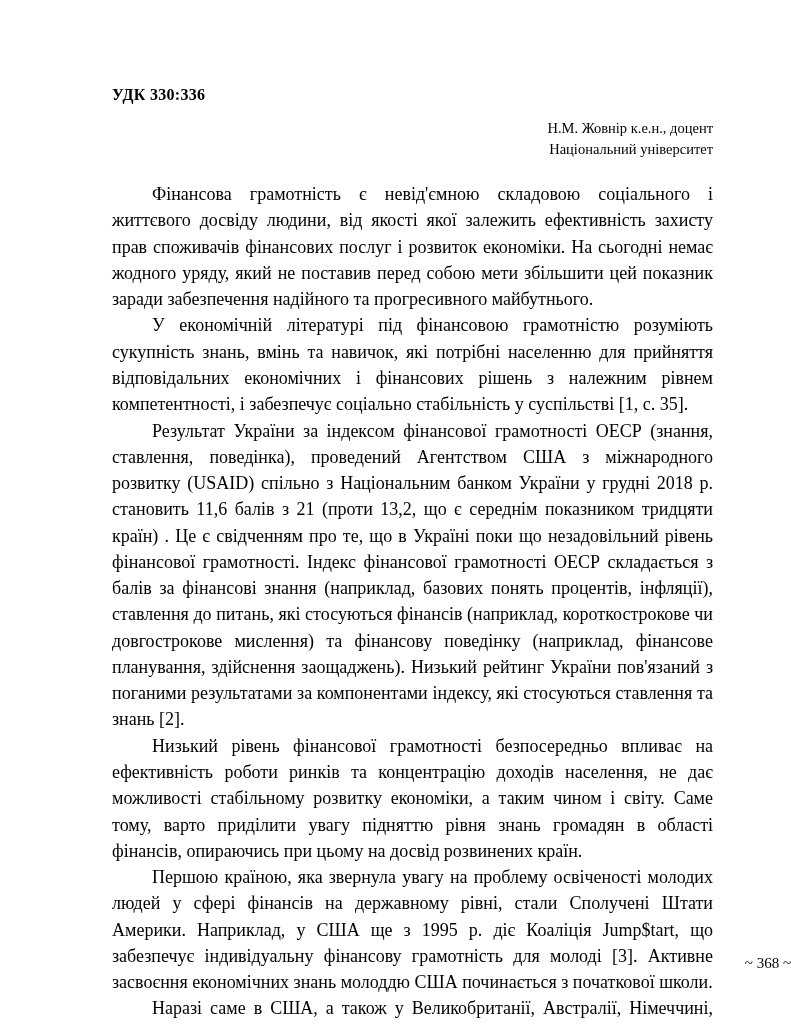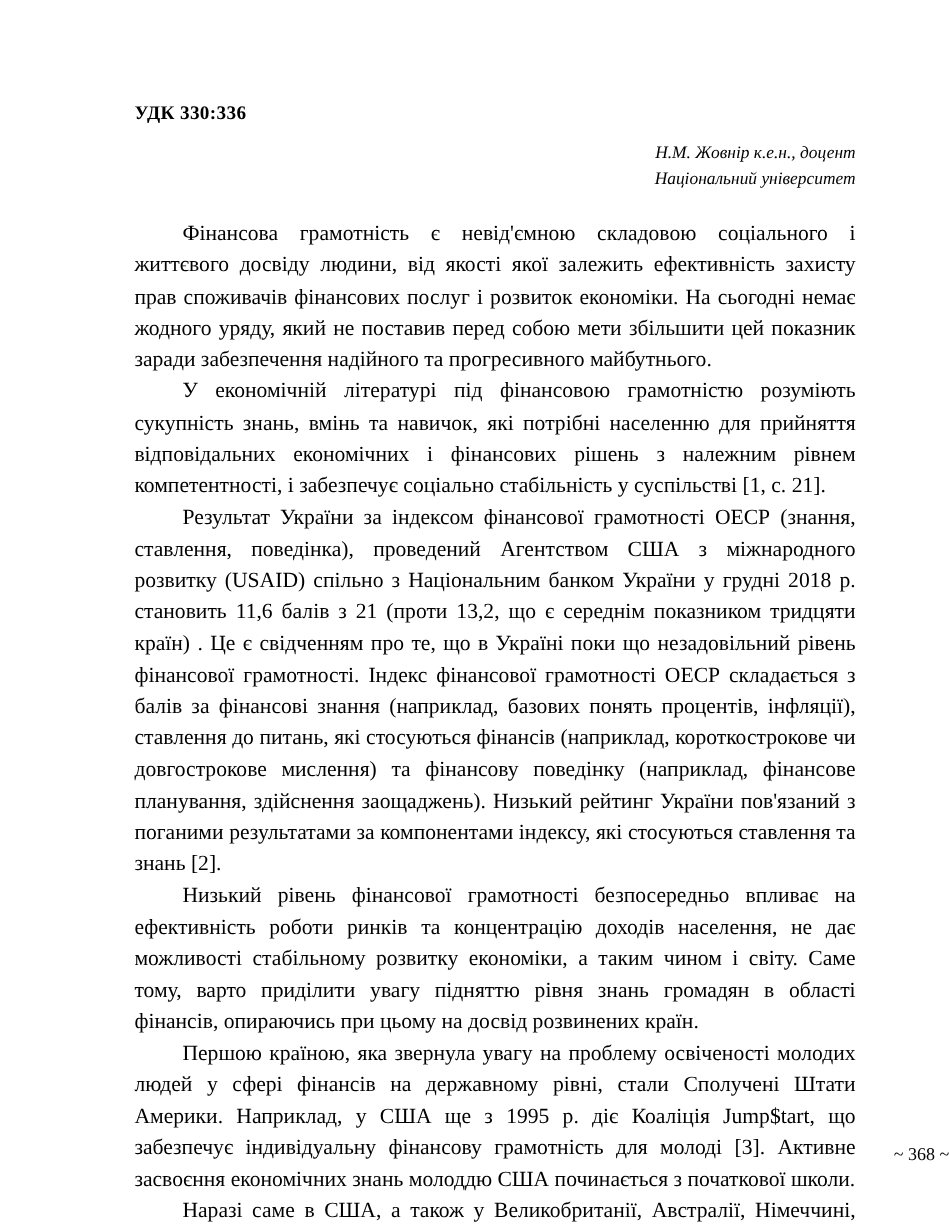--- a/index.html
+++ b/index.html
@@ -21,21 +21,20 @@
     padding: 86px 78px 0 112px;
   }
   .udk {
     font-size: 16px;
     font-weight: bold;
     letter-spacing: 0.3px;
     margin: 0 0 14px 0;
   }
   .author-block {
     text-align: right;
-    font-style: italic;
     font-size: 14.5px;
     line-height: 1.42;
     margin: 0 0 22px 0;
   }
   .author-block div {
     white-space: nowrap;
   }
   .title {
     text-align: center;
     font-size: 17px;
@@ -74,21 +73,21 @@
   <div class="author-block">
     <div>Н.М. Жовнір к.е.н., доцент</div>
     <div>Національний університет</div>
   </div>
 
   <div class="title">
   </div>
 
   <div class="body-text">
     <p>Фінансова грамотність є невід'ємною складовою соціального і життєвого досвіду людини, від якості якої залежить ефективність захисту прав споживачів фінансових послуг і розвиток економіки. На сьогодні немає жодного уряду, який не поставив перед собою мети збільшити цей показник заради забезпечення надійного та прогресивного майбутнього.</p>
-    <p>У економічній літературі під фінансовою грамотністю розуміють сукупність знань, вмінь та навичок, які потрібні населенню для прийняття відповідальних економічних і фінансових рішень з належним рівнем компетентності, і забезпечує соціально стабільність у суспільстві [1, с. 21].</p>
+    <p>У економічній літературі під фінансовою грамотністю розуміють сукупність знань, вмінь та навичок, які потрібні населенню для прийняття відповідальних економічних і фінансових рішень з належним рівнем компетентності, і забезпечує соціально стабільність у суспільстві [1, с. 35].</p>
     <p>Результат України за індексом фінансової грамотності ОЕСР (знання, ставлення, поведінка), проведений Агентством США з міжнародного розвитку (USAID) спільно з Національним банком України у грудні 2018 р. становить 11,6 балів з 21 (проти 13,2, що є середнім показником тридцяти країн) . Це є свідченням про те, що в Україні поки що незадовільний рівень фінансової грамотності. Індекс фінансової грамотності ОЕСР складається з балів за фінансові знання (наприклад, базових понять процентів, інфляції), ставлення до питань, які стосуються фінансів (наприклад, короткострокове чи довгострокове мислення) та фінансову поведінку (наприклад, фінансове планування, здійснення заощаджень). Низький рейтинг України пов'язаний з поганими результатами за компонентами індексу, які стосуються ставлення та знань [2].</p>
     <p>Низький рівень фінансової грамотності безпосередньо впливає на ефективність роботи ринків та концентрацію доходів населення, не дає можливості стабільному розвитку економіки, а таким чином і світу. Саме тому, варто приділити увагу підняттю рівня знань громадян в області фінансів, опираючись при цьому на досвід розвинених країн.</p>
     <p>Першою країною, яка звернула увагу на проблему освіченості молодих людей у сфері фінансів на державному рівні, стали Сполучені Штати Америки. Наприклад, у США ще з 1995 р. діє Коаліція Jump$tart, що забезпечує індивідуальну фінансову грамотність для молоді [3]. Активне засвоєння економічних знань молоддю США починається з початкової школи.</p>
     <p>Наразі саме в США, а також у Великобританії, Австралії, Німеччині, Франції, Канаді, Новій Зеландії та Сінгапурі зафіксовано найвищі показники рівня фінансової освіти. Це зумовлено впровадженням різноманітних програм, спрямованих на обізнаність молоді, з боку</p>
   </div>
 
   <div class="footer">~ 368 ~</div>
 
 </div>
 

